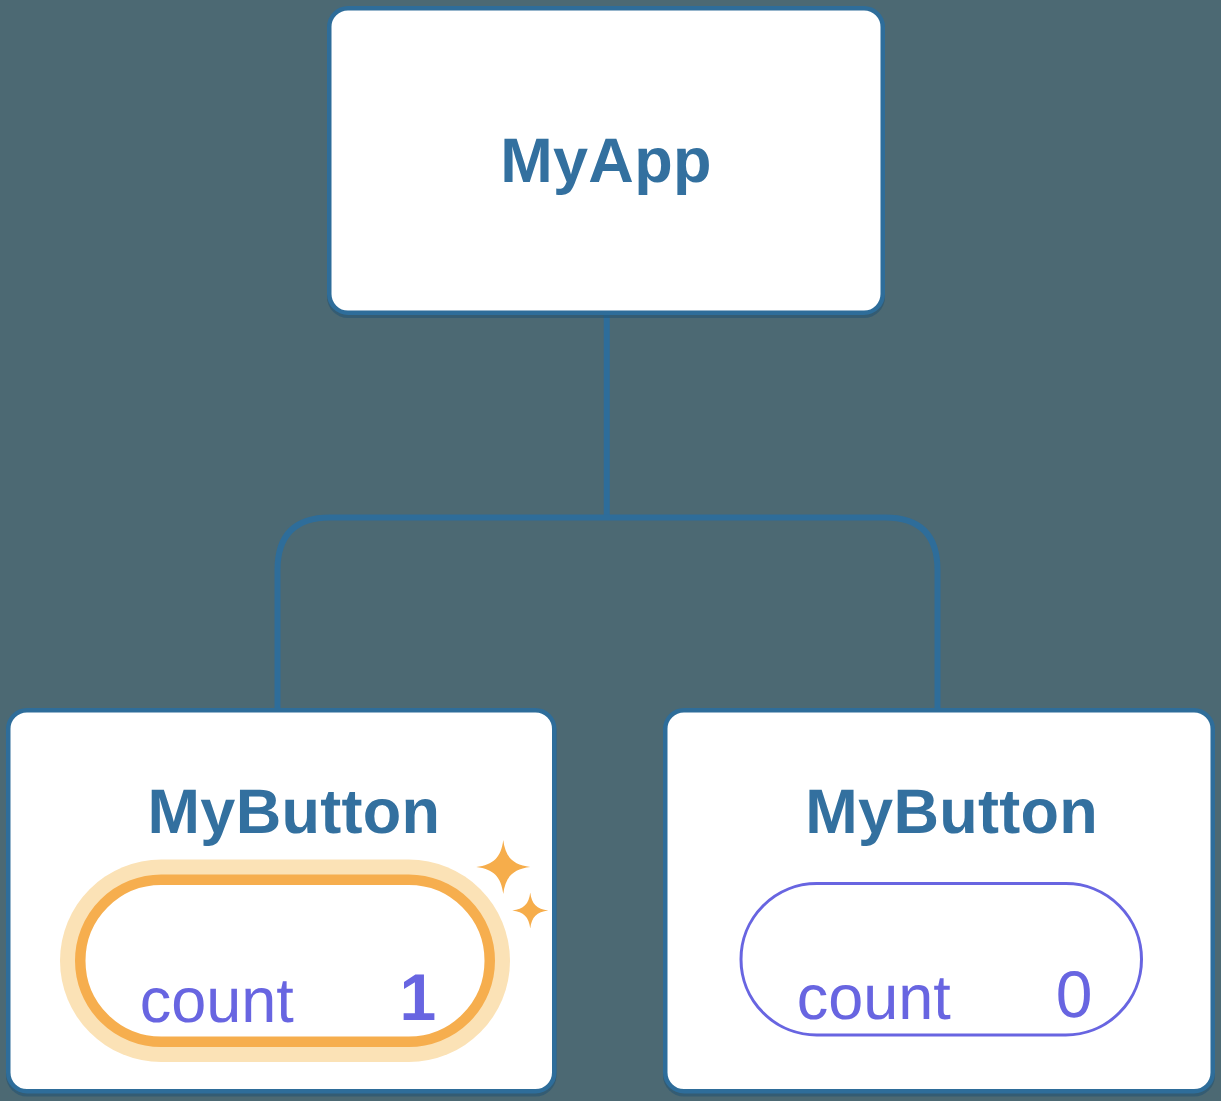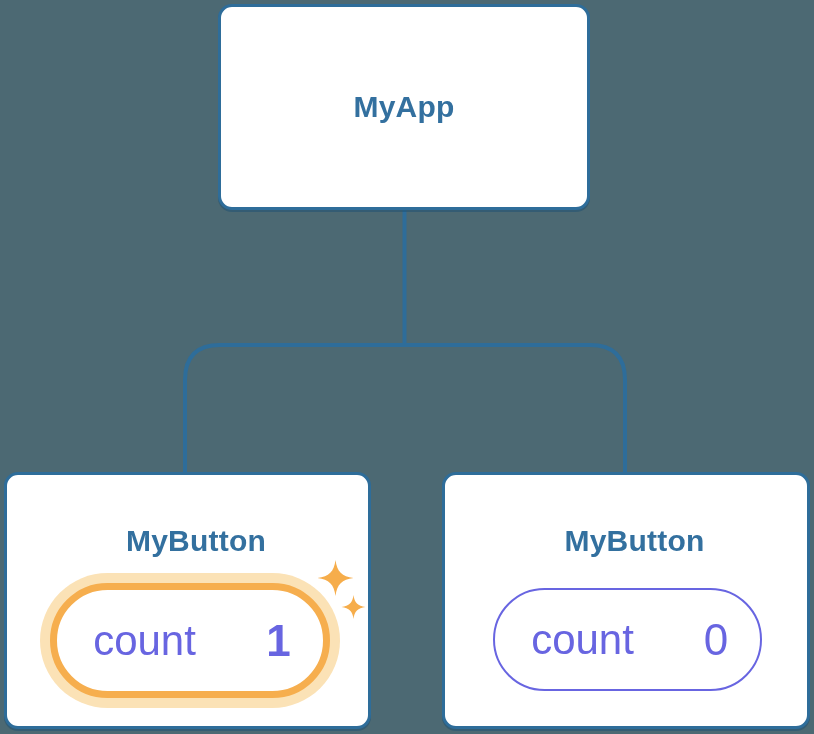--- a/index.html
+++ b/index.html
@@ -18,30 +18,30 @@
     box-sizing:border-box;
   }
   .node.root{
     left:218px;top:4px;width:372px;height:206px;
     display:flex;align-items:center;justify-content:center;
   }
   .node.child-left{left:4px;top:472px;width:367px;height:257px}
   .node.child-right{left:442px;top:472px;width:368px;height:257px}
 
   .node-label{
-    font-size:30px;font-weight:700;color:#33709F;letter-spacing:.2px;
+    font-size:42px;font-weight:700;color:#33709F;letter-spacing:.2px;
   }
   .child-label{
     position:absolute;left:0;right:0;top:36px;height:60px;line-height:60px;
     text-align:center;
     margin-left:17px;
   }
 
   .pill{
-    position:absolute;display:flex;align-items:center;
+    position:absolute;display:flex;align-items:flex-end;
     background:#ffffff;box-sizing:border-box;
   }
   .pill-highlighted{
     left:43px;top:108px;width:280px;height:115px;
     border:7px solid #F6AE4E;border-radius:60px;
     box-shadow:0 0 0 10px #FBE2B6;
   }
   .pill-normal{
     left:48px;top:113px;width:269px;height:103px;
     border:2px solid #6865E1;border-radius:52px;

